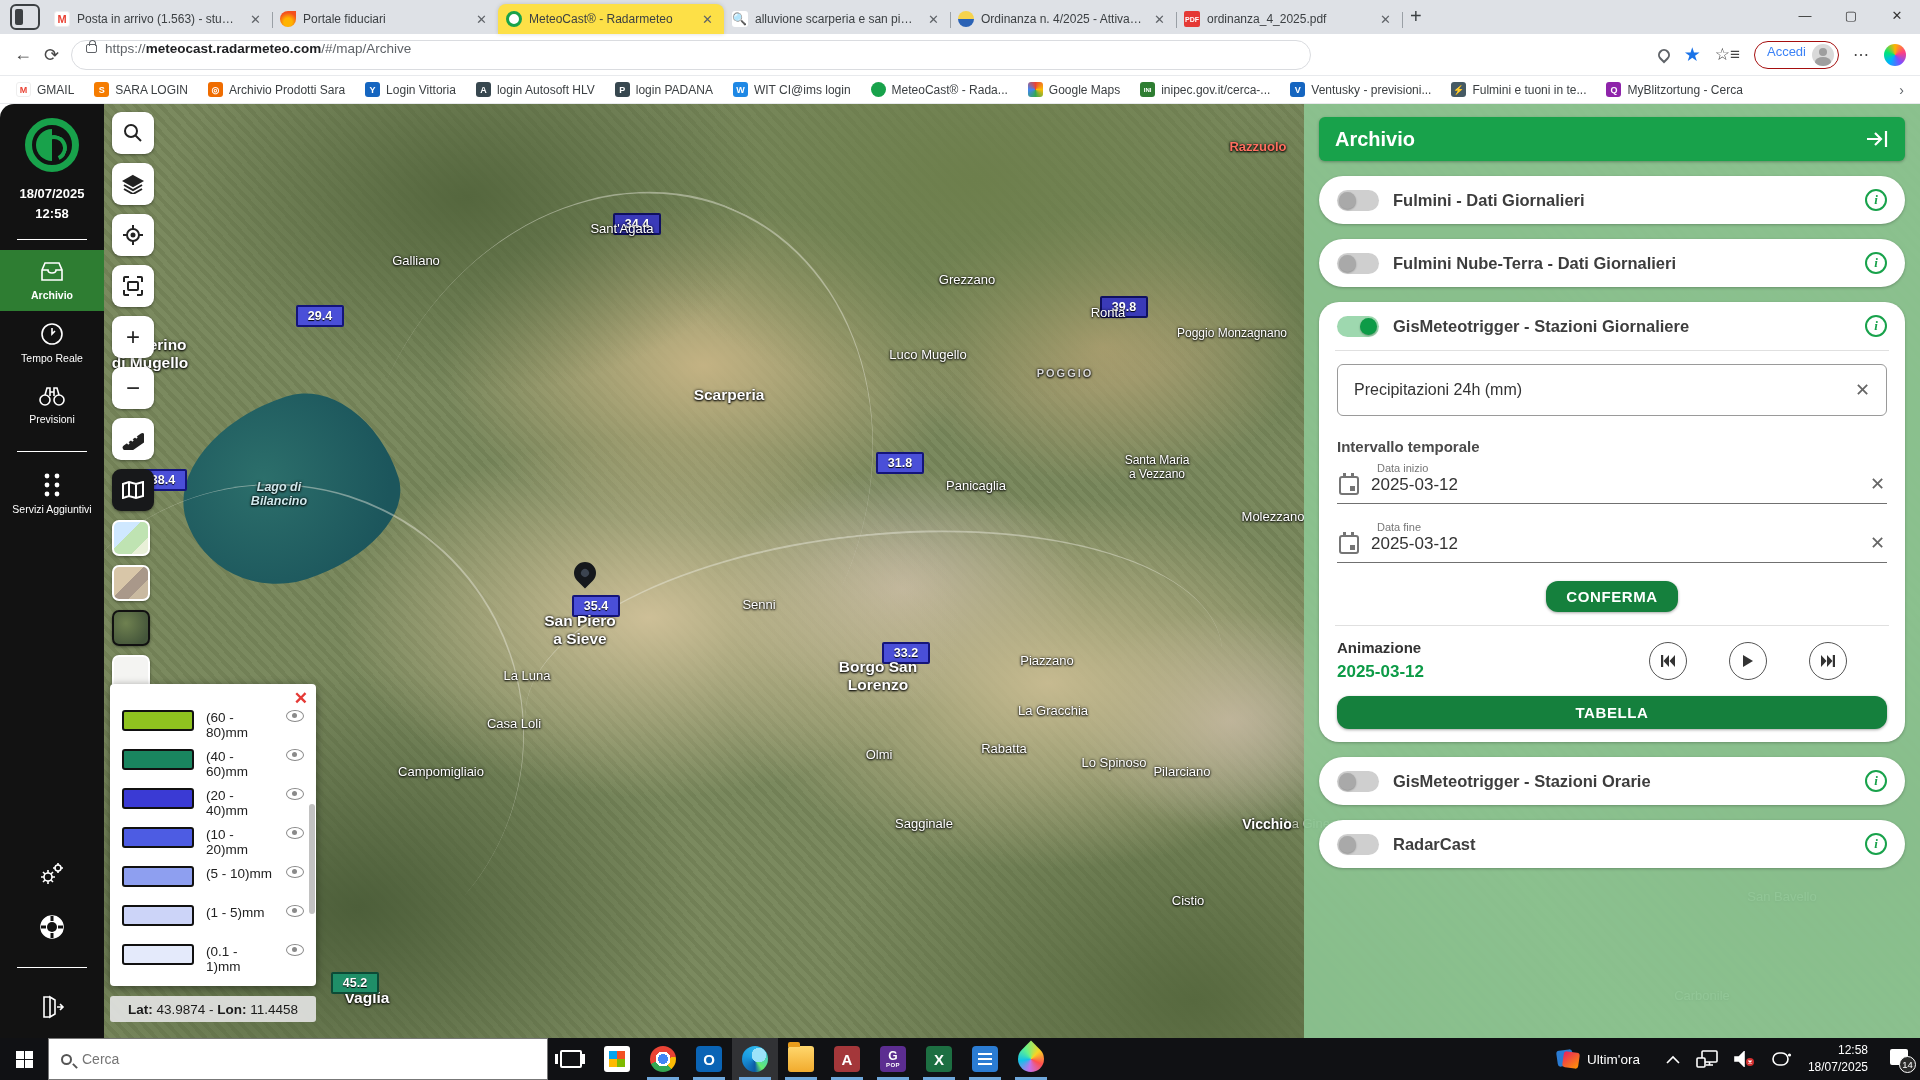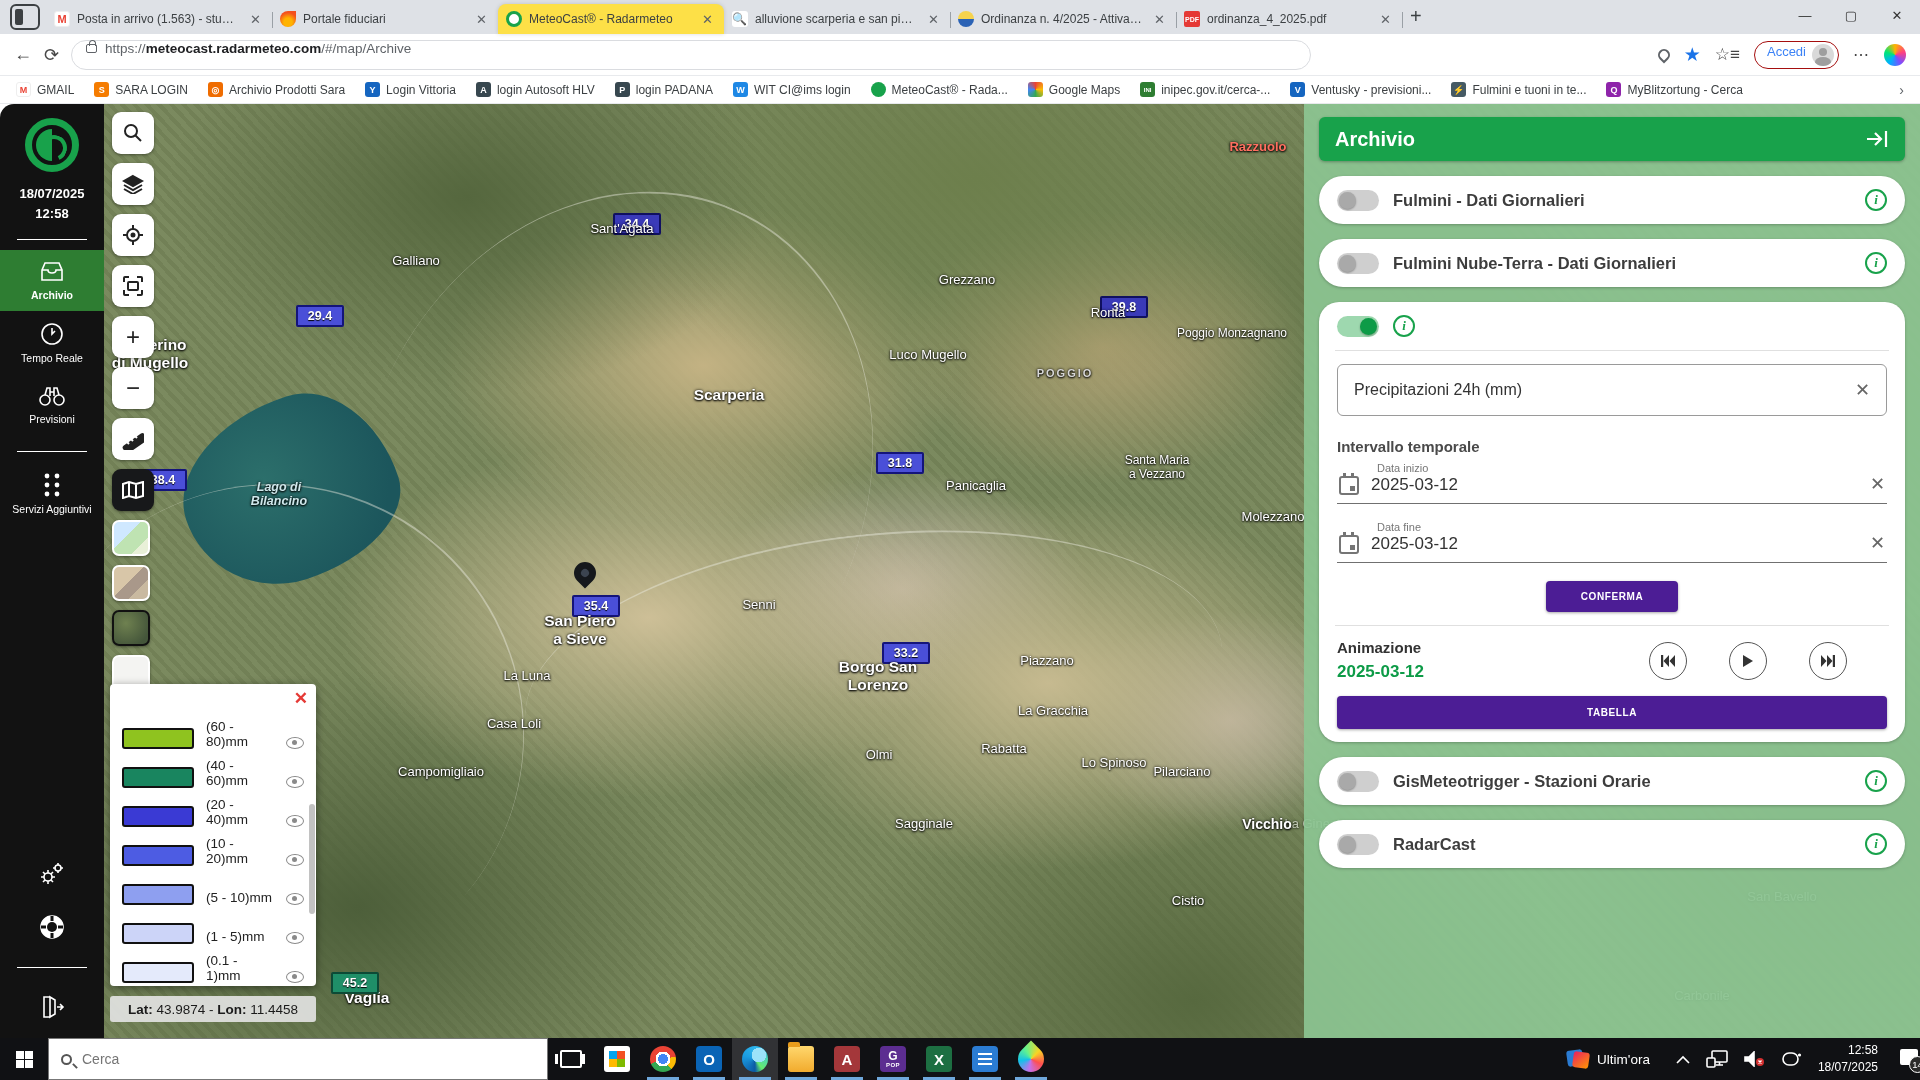--- a/index.html
+++ b/index.html
@@ -101,21 +101,21 @@
   .thumb.sel{border-color:#111}
   .t1{background:linear-gradient(135deg,#cfe8ff 0 40%,#bfe3b2 40% 75%,#e8f0d8 75%)}
   .t2{background:linear-gradient(135deg,#d8c6a8 0 45%,#a9988a 45% 70%,#c9b9a0 70%)}
   .t3{background:radial-gradient(circle at 35% 35%,#6f8150,#44553a 80%)}
   .t4{background:#f4f4f2}
   .t5{background:#d9d9d9}
 
   .legend{position:absolute;left:6px;top:580px;width:206px;height:302px;background:#fff;border-radius:4px;box-shadow:0 2px 8px rgba(0,0,0,.45);z-index:25;overflow:hidden}
   .leg-close{position:absolute;right:8px;top:4px;color:#e53935;font-size:17px;font-weight:bold;cursor:pointer}
   .leg-rows{position:absolute;left:0;top:26px;width:100%}
-  .leg-row{display:flex;align-items:flex-end;gap:12px;height:39px;padding:0 12px 0 12px}
+  .leg-row{display:flex;align-items:flex-start;gap:12px;height:39px;padding:0 12px 0 12px}
   .swatch{width:21px;height:21px;border:2px solid #111;border-radius:3px;flex:none}
   .leg-row span{flex:1;font-size:13.5px;color:#222}
   .eye{width:18px;height:12px;border:1.6px solid #8a8a8a;border-radius:50%;position:relative;flex:none}
   .eye:before{content:"";position:absolute;left:4.6px;top:2px;width:5px;height:5px;border-radius:50%;background:#8a8a8a}
   .leg-scroll{position:absolute;right:1px;top:120px;width:6px;height:110px;background:#c2c2c2;border-radius:3px}
 
   .latlon{position:absolute;left:6px;top:892px;width:206px;height:26px;background:rgba(228,228,228,.9);border-radius:3px;display:flex;align-items:center;justify-content:center;font-size:13.5px;color:#1b1b1b;z-index:25}
   .latlon b{font-weight:bold}
 
   
@@ -136,21 +136,21 @@
   .flabel{font-size:15px;font-weight:bold;color:#4a4a4a}
   .circ-btn{width:30px;height:30px;border:1.8px solid #555;border-radius:50%;display:flex;align-items:center;justify-content:center;cursor:pointer}
   .selectbox{margin-top:12px;height:52px;border:1.6px solid #9a9a9a;border-radius:6px;display:flex;align-items:center;padding:0 16px;font-size:16px;color:#333}
   .xgrey{margin-left:auto;color:#666;font-size:18px;cursor:pointer}
   .datefield{margin-top:6px;display:flex;align-items:flex-end;gap:12px;border-bottom:1.5px solid #707070;padding:2px 2px 8px;position:relative}
   .datefield .dlab{position:absolute;left:40px;top:-9px;font-size:11px;color:#777}
   .datefield .dval{font-size:17px;color:#333;flex:1}
   .cal{width:20px;height:19px;border:2px solid #757575;border-radius:3px;position:relative;flex:none}
   .cal:before{content:"";position:absolute;left:2px;top:-5px;width:3px;height:5px;background:#757575;box-shadow:8px 0 #757575}
   .cal:after{content:"";position:absolute;right:2px;bottom:2px;width:5px;height:5px;background:#757575}
-  .gbtn{background:#4c1d95;color:#fff;border:none;border-radius:4px;font-size:10px;font-weight:bold;letter-spacing:.6px;box-shadow:0 1px 3px rgba(0,0,0,.35);cursor:pointer}
+  .gbtn{background:#15803d;color:#fff;border:none;border-radius:12px;font-size:15px;font-weight:bold;letter-spacing:.6px;box-shadow:0 1px 3px rgba(0,0,0,.35);cursor:pointer}
   .conferma{display:block;margin:18px auto 4px;width:132px;height:31px}
   .anim-date{color:#0d9b47;font-size:17px;font-weight:bold;margin-top:6px}
   .play-btn{width:38px;height:38px;border:1.6px solid #555;border-radius:50%;display:flex;align-items:center;justify-content:center;cursor:pointer}
   .play-btn svg{fill:#333;stroke:none}
   .tabella{width:100%;height:33px;margin-top:14px}
 
   
   .taskbar{position:absolute;left:0;top:1038px;width:100%;height:42px;background:#101114;display:flex;align-items:center;z-index:50}
   .start{width:48px;height:42px;display:flex;align-items:center;justify-content:center}
   .winlogo{width:17px;height:17px;background:
@@ -175,21 +175,21 @@
   .i-edge{border-radius:50%;background:radial-gradient(circle at 65% 35%,#9be3f9 0 30%,transparent 31%),conic-gradient(from 180deg,#0c59a4,#1b9de2,#35c1f1,#66eb6e 90%,#0c59a4)}
   .i-folder{background:linear-gradient(#ffd76e,#f2ab2d);border-radius:3px;position:relative}
   .i-folder:before{content:"";position:absolute;left:0;top:-4px;width:12px;height:5px;background:#e89c1c;border-radius:2px 2px 0 0}
   .i-access{background:#a4373a}
   .i-gpop{background:#5c2d91;flex-direction:column;font-size:12px;line-height:1}
   .i-gpop small{font-size:6px;letter-spacing:.5px}
   .i-excel{background:#1d6f42}
   .i-bluedoc{background:#2b7cd3;position:relative}
   .i-bluedoc:before{content:"";position:absolute;left:6px;top:7px;width:14px;height:2px;background:#fff;box-shadow:0 5px #fff,0 10px #fff}
   .i-drop{border-radius:0 50% 50% 50%;transform:rotate(45deg);background:conic-gradient(#f9d423,#ff4e50,#c471ed,#12c2e9,#64f38c,#f9d423)}
-  .tray{margin-left:auto;display:flex;align-items:center;gap:16px;color:#fff}
+  .tray{margin-left:auto;display:flex;align-items:center;gap:16px;padding-right:10px;color:#fff}
   .news{display:flex;align-items:center;gap:8px;padding:4px 10px}
   .news-ic{width:22px;height:22px;position:relative}
   .news-ic:before{content:"";position:absolute;left:0;top:2px;width:16px;height:16px;background:#2b7cd3;border-radius:3px;transform:rotate(-8deg)}
   .news-ic:after{content:"";position:absolute;left:6px;top:4px;width:16px;height:16px;background:linear-gradient(135deg,#e91e63,#ff9800);border-radius:3px;transform:rotate(8deg)}
   .news span{font-size:13.5px}
   .tray svg{stroke:#fff;fill:none;stroke-width:1.6}
   .clock{font-size:12px;text-align:right;line-height:1.45}
   .notif{position:relative;width:26px;height:20px}
   .notif:before{content:"";position:absolute;right:2px;top:0;width:18px;height:16px;background:#fff;border-radius:2px}
   .badge{position:absolute;right:-6px;bottom:-4px;width:17px;height:17px;border-radius:50%;background:#2b2b2b;border:1.5px solid #fff;color:#fff;font-size:9.5px;display:flex;align-items:center;justify-content:center}
@@ -555,20 +555,21 @@
 
         <div class="card">
           <span class="toggle"></span>
           <span class="ct">Fulmini Nube-Terra - Dati Giornalieri</span>
           <span class="info">i</span>
         </div>
 
         <div class="card big">
           <div class="brow">
             <span class="toggle on"></span>
+            <span class="ct">GisMeteotrigger - Stazioni Giornaliere</span>
             <span class="info">i</span>
           </div>
           <div class="bdiv"></div>
 
 
           <div class="selectbox">
             <span>Precipitazioni 24h (mm)</span>
             <span class="xgrey">✕</span>
           </div>
 

